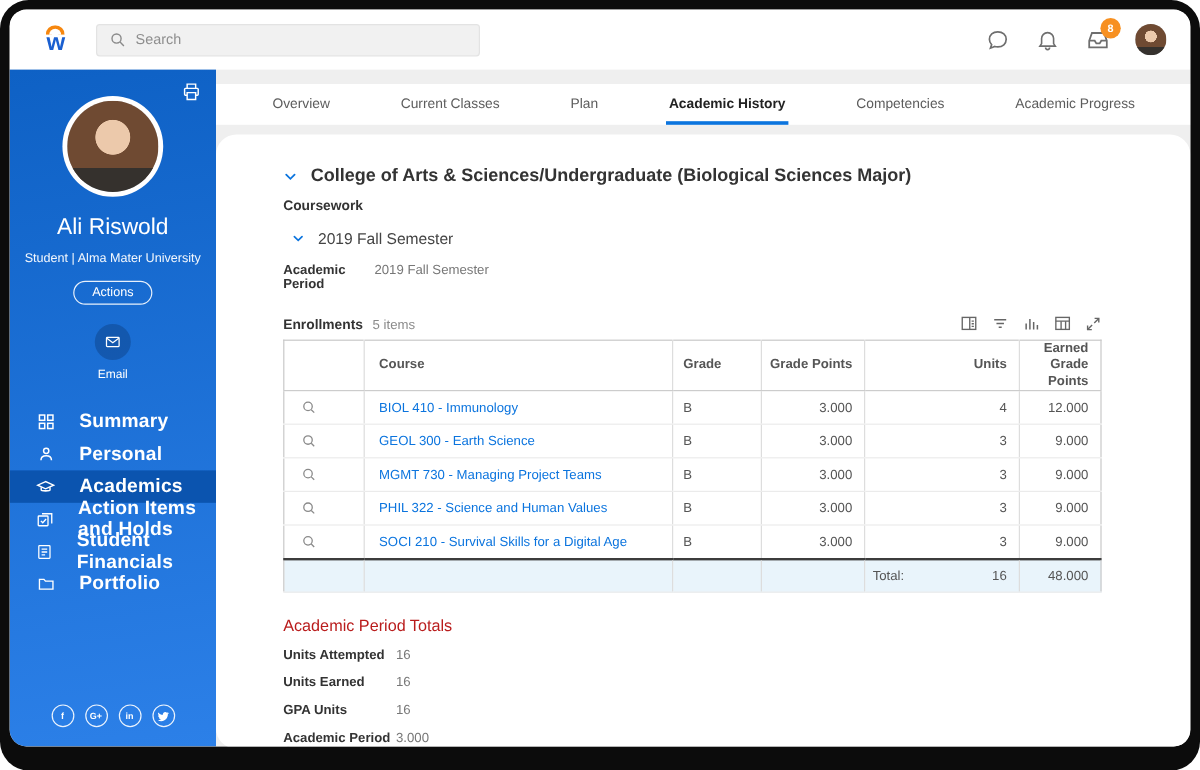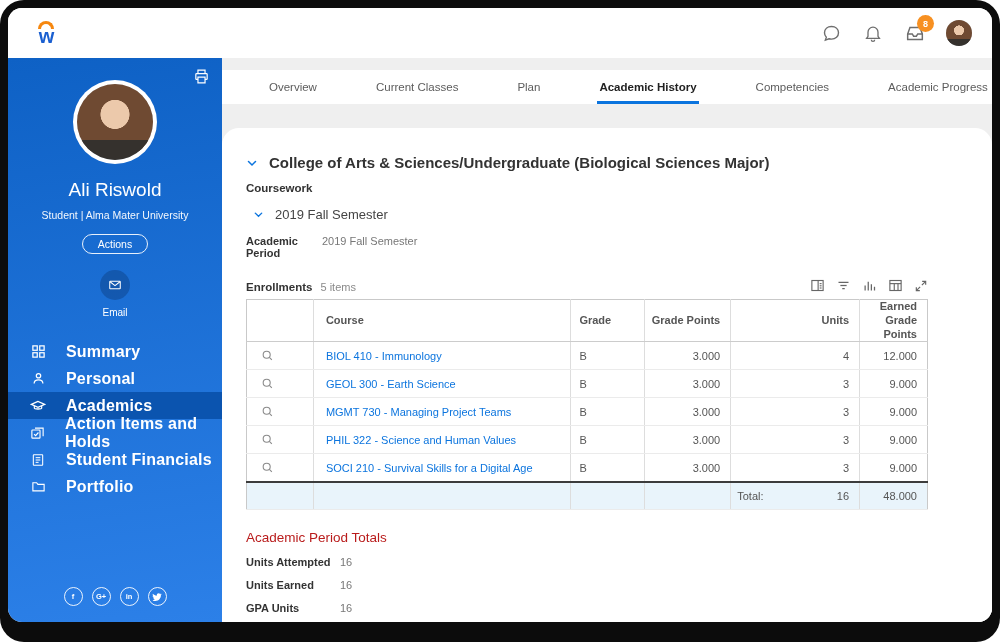--- a/index.html
+++ b/index.html
@@ -25,21 +25,21 @@
     width:100%; height:100%;
     background:
       radial-gradient(circle at 50% 40%, #ecc9ab 0 24%, rgba(0,0,0,0) 25%),
       linear-gradient(rgba(0,0,0,0) 74%, #35312d 74%),
       radial-gradient(ellipse 62% 52% at 50% 44%, #6f4a32 0 99%, rgba(0,0,0,0) 100%),
       linear-gradient(#d9dfe4, #aeb9c2);
   }
 
   
   .app-body { position:absolute; top:50px; left:0; right:0; bottom:0; display:flex; }
-  .sidebar { position:relative; width:214px; flex:none; background:linear-gradient(172deg,#0e61c5 0%, #2c80e8 100%); color:#fff; }
+  .sidebar { position:relative; width:172px; flex:none; background:linear-gradient(172deg,#0e61c5 0%, #2c80e8 100%); color:#fff; }
   .main { flex:1; background:#efefef; overflow:hidden; }
 
   
   .print-btn { position:absolute; top:10px; right:12px; cursor:pointer; }
   .pf-ring { width:84px; height:84px; border-radius:50%; background:#fff; margin:22px auto 0; display:flex; align-items:center; justify-content:center; }
   .pf-photo { width:76px; height:76px; border-radius:50%; overflow:hidden; }
   .pf-name { text-align:center; font-size:19px; margin-top:15px; font-weight:400; }
   .pf-sub { text-align:center; font-size:10.5px; margin-top:8px; color:rgba(255,255,255,.95); }
   .actions-pill { display:block; margin:13px auto 0; width:max-content; border:1px solid rgba(255,255,255,.9); border-radius:12px; padding:3px 15px; font-size:10.5px; color:#fff; cursor:pointer; background:transparent; }
   .email-group { margin-top:16px; text-align:center; }
@@ -51,21 +51,21 @@
   .nav-item .nicon { width:16px; display:flex; justify-content:center; margin-right:20px; }
   .social { position:absolute; bottom:16px; left:0; width:100%; display:flex; justify-content:center; gap:9px; }
   .soc { width:19px; height:19px; border:1px solid rgba(255,255,255,.9); border-radius:50%; display:flex; align-items:center; justify-content:center; font-size:7.5px; font-weight:bold; color:#fff; cursor:pointer; }
 
   
   .tabbar { margin-top:12px; background:#fff; height:34px; display:flex; align-items:flex-end; padding:0 26px; gap:36px; }
   .tab { font-size:11.5px; color:#5c5c5c; padding:10px 2px 8px; border-bottom:3px solid transparent; cursor:pointer; white-space:nowrap;margin-left:19px; }
   .tab.active { color:#222; font-weight:bold; border-bottom-color:#0b74de; }
 
   
-  .content { background:#fff; margin-top:24px; height:calc(100% - 52px); padding:26px 24px 0;border-radius:17px; }
+  .content { background:#fff; margin-top:8px; height:calc(100% - 52px); padding:26px 56px 0;border-radius:17px; }
   .sec-head { display:flex; align-items:center; gap:11px; }
   .chev { flex:none; display:flex; }
   .prog-title { font-size:15px; font-weight:bold; color:#333; }
   .coursework { font-size:11.5px; font-weight:bold; color:#333; margin-top:11px; }
   .sem-head { display:flex; align-items:center; gap:11px; margin-top:13px; margin-left:7px; }
   .sem-title { font-size:13px; color:#444; }
   .kv { display:flex; margin-top:13px; font-size:11px; }
   .kv .k { font-weight:bold; color:#333; }
   .kv .v { color:#777; }
   .period-kv .k { width:76px; }
@@ -99,20 +99,27 @@
 </head>
 <body>
 
 <div class="device">
 <div class="app">
 
   <div class="topbar">
     <div class="logo">
       <div class="logo-arc"></div>
       <div class="logo-w">w</div>
+    </div>
+    <div class="search">
+      <svg width="14" height="14" viewBox="0 0 24 24" fill="none" stroke="#8a8a8a" stroke-width="2">
+            <circle cx="10.5" cy="10.5" r="6.5"></circle>
+            <line x1="15.5" y1="15.5" x2="21" y2="21"></line>
+          </svg>
+      <input type="text" placeholder="Search" style="">
     </div>
     <div class="topbar-spacer"></div>
     <div class="tb-icons">
       <div class="tb-btn">
         <svg width="21" height="21" viewBox="0 0 24 24" fill="none" stroke="#6e6e6e" stroke-width="1.6">
               <path d="M12 4c4.7 0 8 3 8 7.2 0 4.1-3.3 7.2-8 7.2-1 0-2-.1-2.9-.4L5 19.6l1.1-3.3C4.8 15 4 13.2 4 11.2 4 7 7.3 4 12 4z"></path>
             </svg>
       </div>
       <div class="tb-btn">
         <svg width="20" height="20" viewBox="0 0 24 24" fill="none" stroke="#6e6e6e" stroke-width="1.6">

